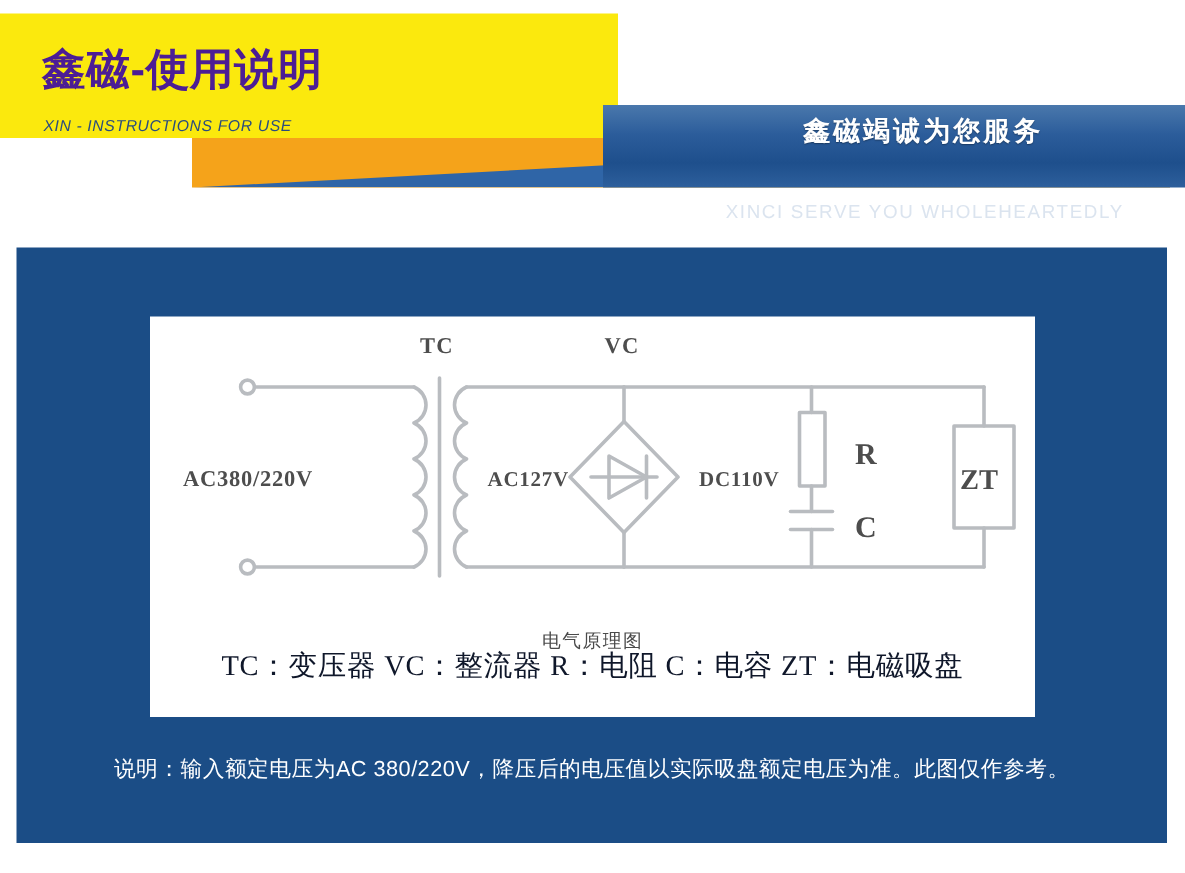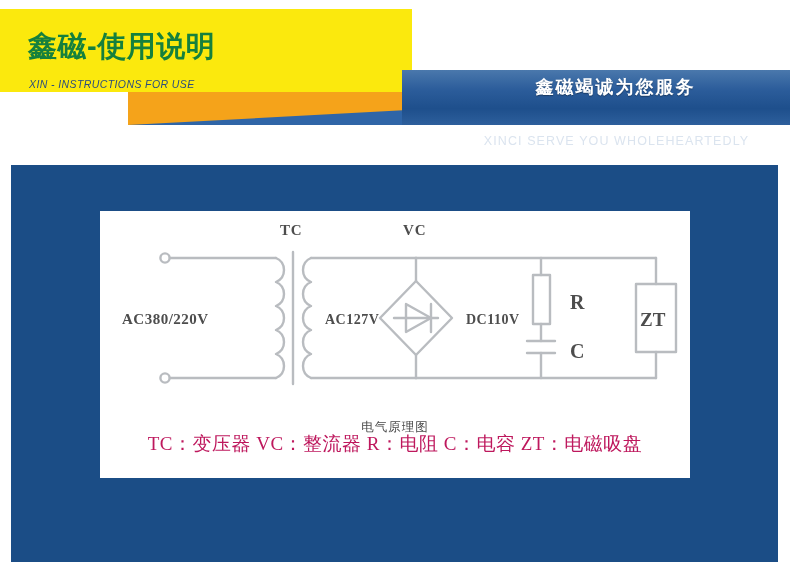--- a/index.html
+++ b/index.html
@@ -27,21 +27,21 @@
     left: 0; top: 9px;
     width: 412px; height: 83px;
     background: #fbe90d;
     z-index: 4;
   }
   .title-cn {
     position: absolute;
     left: 28px; top: 18px;
     font-size: 29px;
     font-weight: bold;
-    color: #15803d;
+    color: #4c1d95;
     letter-spacing: 0.5px;
     white-space: nowrap;
   }
   .title-en {
     position: absolute;
     left: 29px; top: 69px;
     font-size: 10.5px;
     color: #2b4d7e;
     letter-spacing: 0.4px;
     white-space: nowrap;
@@ -128,21 +128,21 @@
     color: #4a4a4a;
     letter-spacing: 1px;
   }
   .cap-legend {
     position: absolute;
     left: 0; right: 0;
     top: 220px;
     text-align: center;
     font-family: "Liberation Serif", "DejaVu Serif", serif;
     font-size: 19px;
-    color: #be185d;
+    color: #0f172a;
     letter-spacing: 0.5px;
     white-space: nowrap;
   }
 
   
   .bottom-note {
     position: absolute;
     left: 0; right: 0;
     top: 338px;   
     text-align: center;
@@ -237,14 +237,15 @@
         <text x="470" y="147" font-size="20" font-weight="bold">C</text>
         <text x="540" y="115" font-size="19" font-weight="bold">ZT</text>
       </g>
     </svg>
 
     <div class="cap-title">电气原理图</div>
 
     <div class="cap-legend">TC：变压器  VC：整流器 R：电阻 C：电容 ZT：电磁吸盘</div>
   </div>
 
+  <div class="bottom-note">说明：输入额定电压为AC 380/220V，降压后的电压值以实际吸盘额定电压为准。此图仅作参考。</div>
 
 </div>
 
 </body></html>

